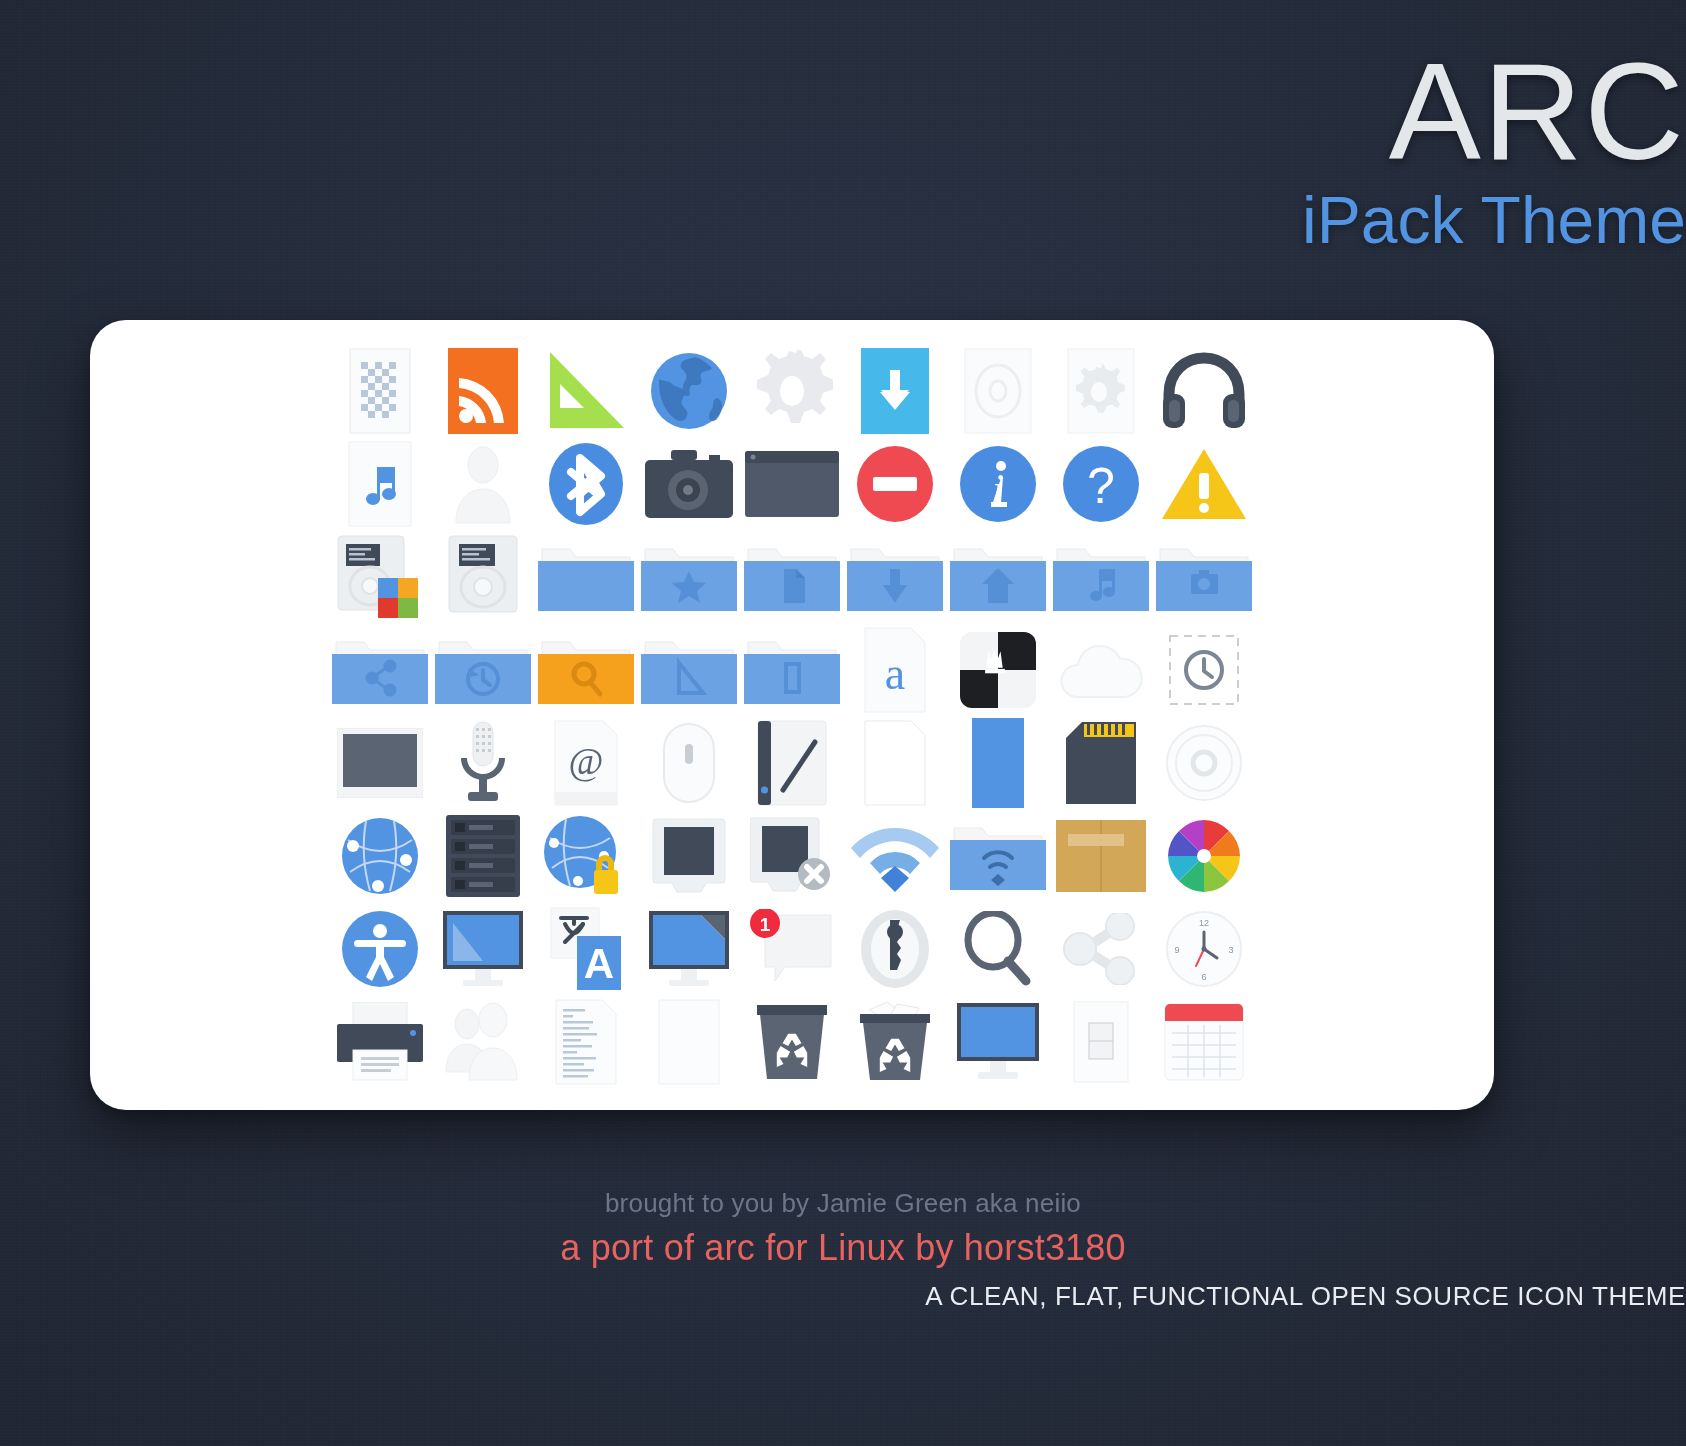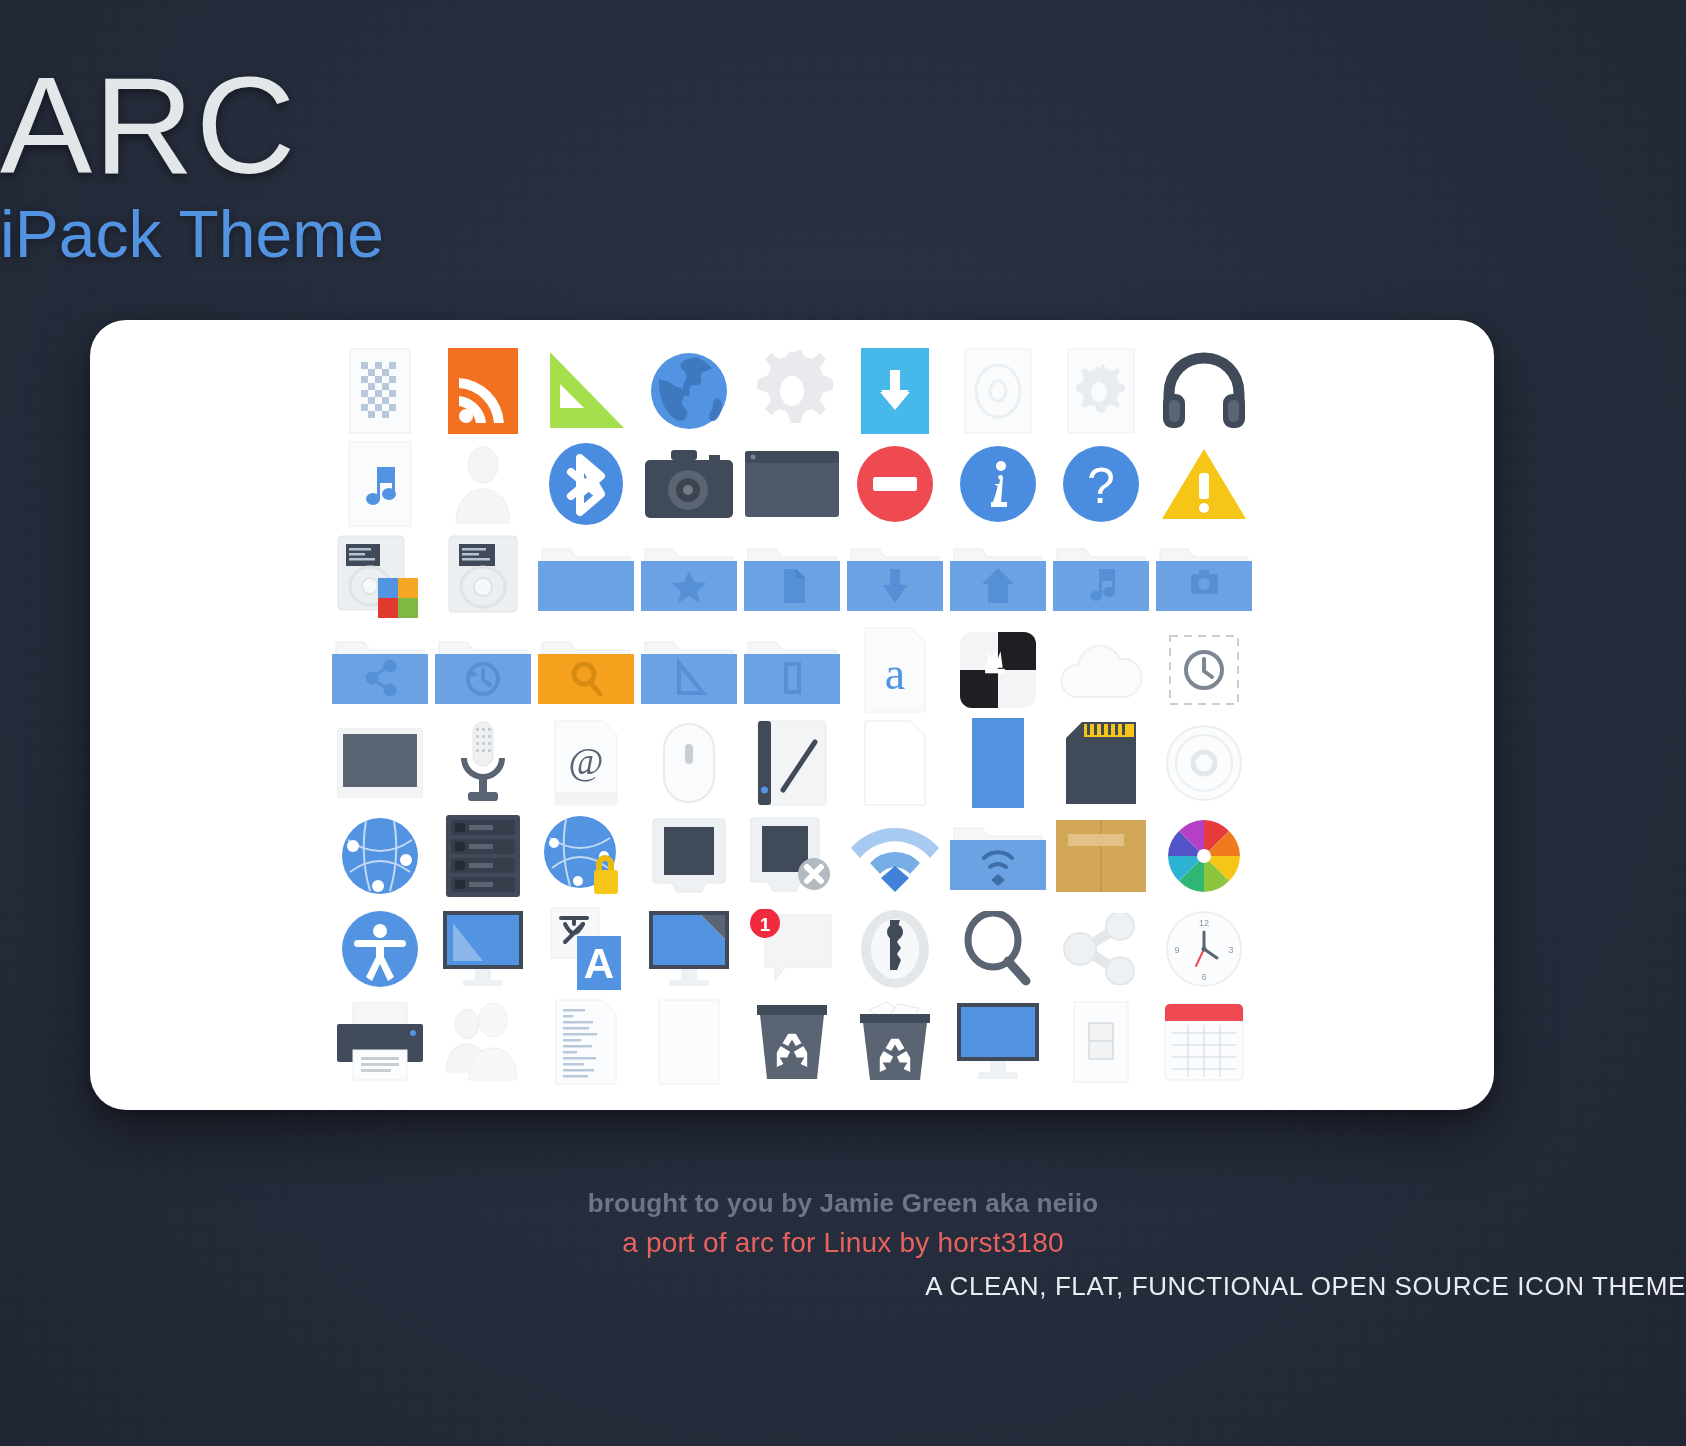--- a/index.html
+++ b/index.html
@@ -17,21 +17,21 @@
   
   #stage:before{
     content:""; position:absolute; inset:0; pointer-events:none;
     background-image:
       repeating-linear-gradient(0deg, rgba(255,255,255,.012) 0 1px, transparent 1px 3px),
       repeating-linear-gradient(90deg, rgba(255,255,255,.010) 0 1px, transparent 1px 3px);
     opacity:.9;
   }
 
   
-  .header{ position:absolute; top:56px; left:0; width:100%; text-align:left; }
+  .header{ position:absolute; top:42px; left:0; width:100%; text-align:right; }
   .title{
     font-size:138px; line-height:1.0; font-weight:400;
     color:#e3e7ea; letter-spacing:2px;
     text-shadow:0 3px 10px rgba(0,0,0,.45);
   }
   .subtitle{
     margin-top:6px;
     font-size:66px; line-height:1.05; font-weight:400;
     color:#5294e2; letter-spacing:0px;
     text-shadow:0 2px 8px rgba(0,0,0,.4);
@@ -50,22 +50,22 @@
     display:grid;
     grid-template-columns:repeat(9, 1fr);
     grid-template-rows:repeat(8, 1fr);
     padding:24px 238px 22px 238px;
   }
   .cell{ display:flex; align-items:center; justify-content:center; }
   .cell svg{ display:block; }
 
   
   .footer{ position:absolute; left:0; top:1188px; width:100%; text-align:center; }
-  .f1{ font-size:26px; color:#6d7588; letter-spacing:.2px;font-weight:bold; }
-  .f2{ font-size:28px; color:#e8625f; margin-top:8px; letter-spacing:.2px; }
+  .f1{ font-size:26px; color:#6d7588; letter-spacing:.2px; }
+  .f2{ font-size:36px; color:#e8625f; margin-top:8px; letter-spacing:.2px; }
   .f2 .f2b{ color:#e8625f; }
   .f3{ font-size:26px; color:#e9edf1; margin-top:12px; letter-spacing:.6px;text-align:right; }
 </style>
 </head>
 <body>
 
 <div id="stage">
 
   <div class="header">
     <div class="title">ARC</div>

